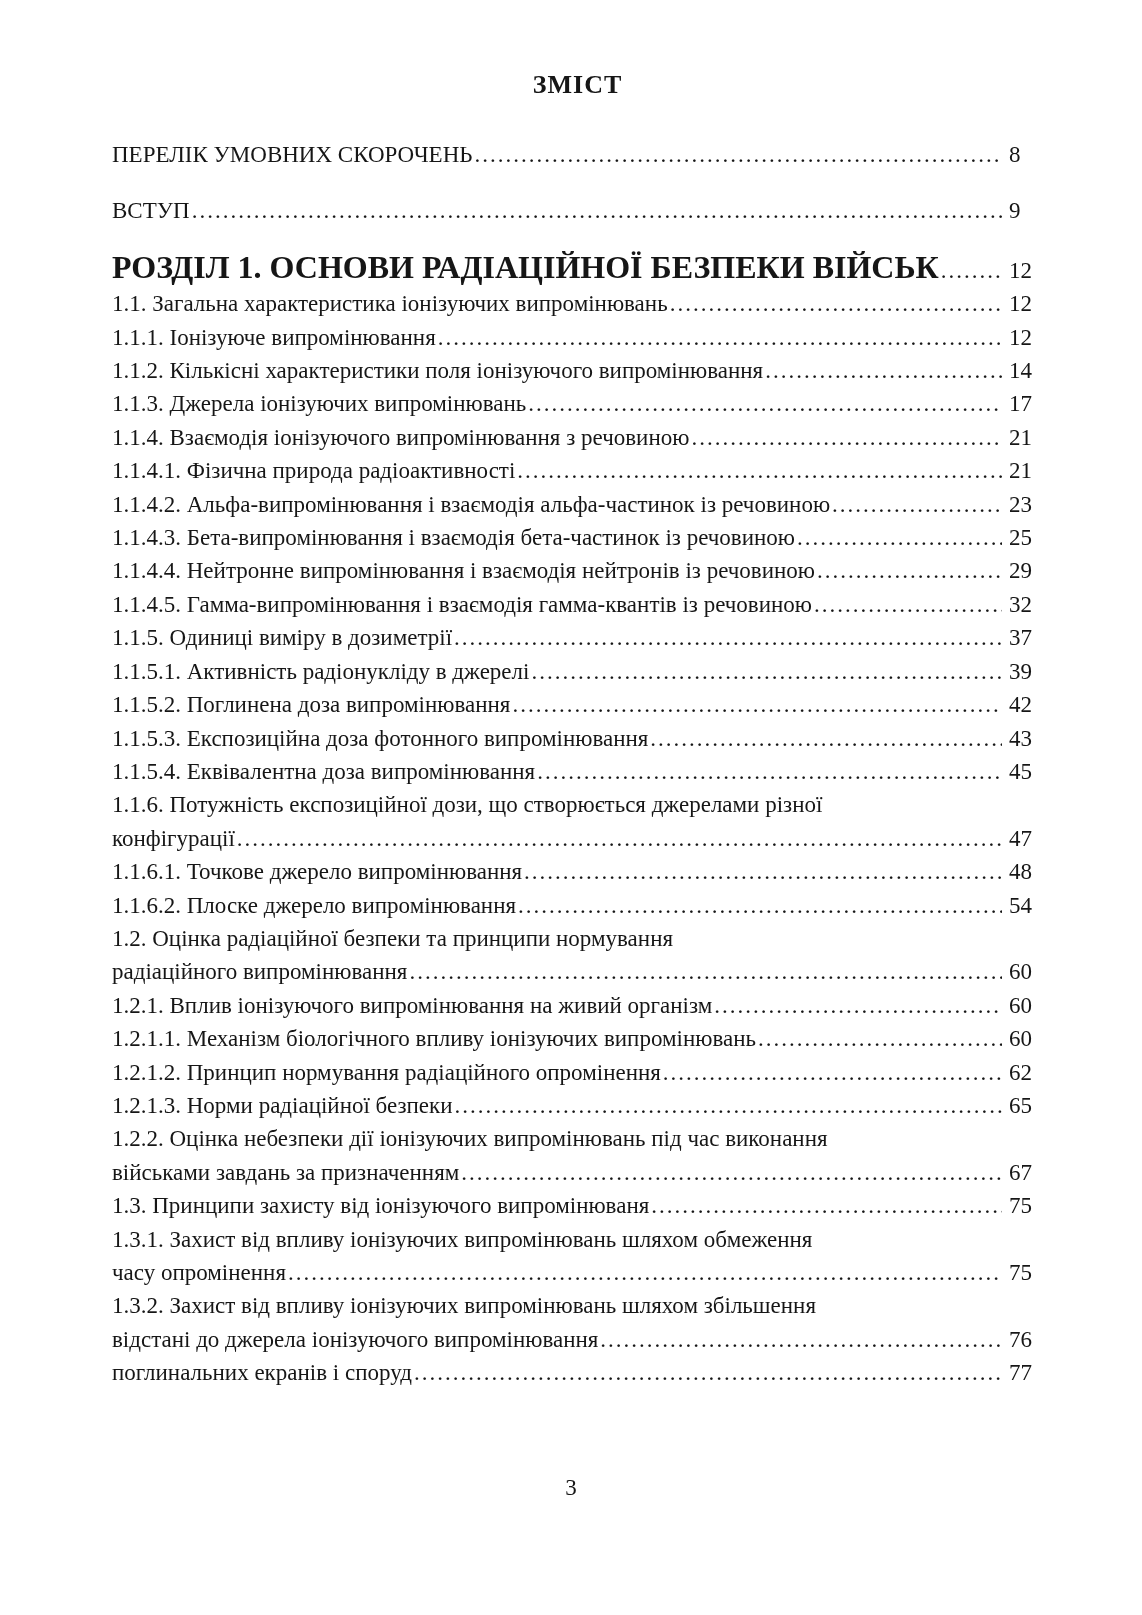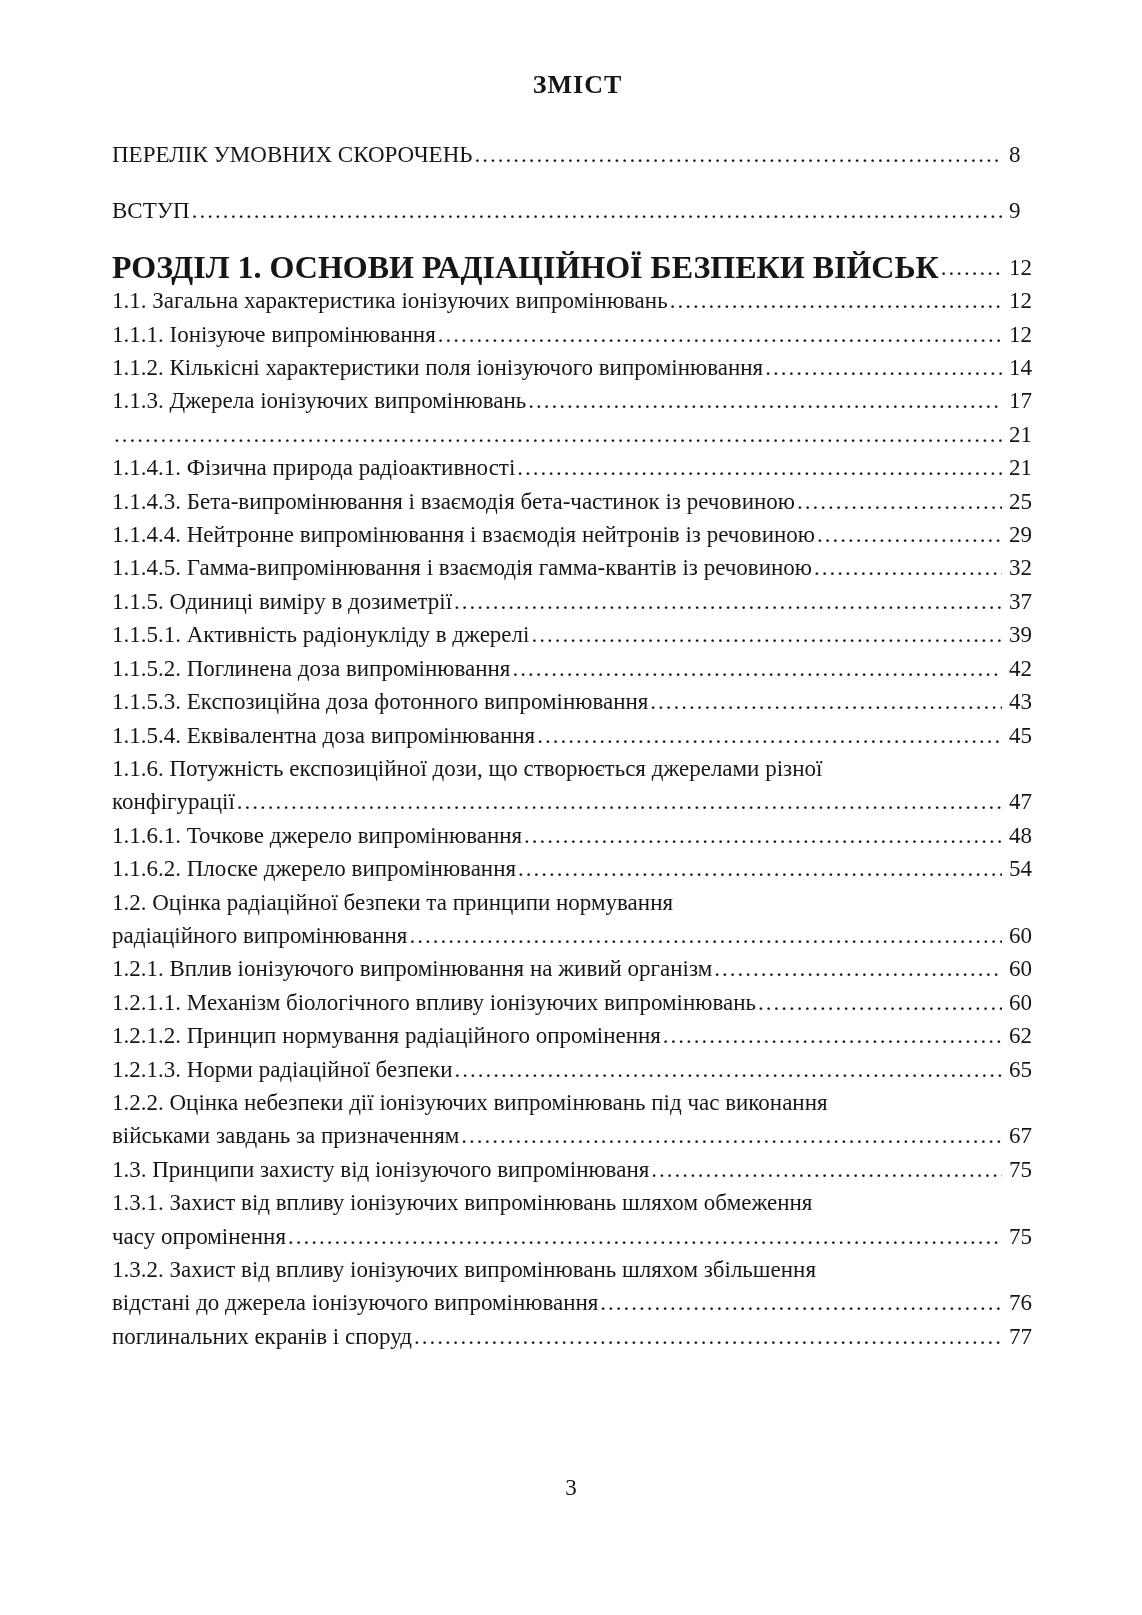--- a/index.html
+++ b/index.html
@@ -35,21 +35,20 @@
     width: 100%;
   }
   .toc-row {
     display: flex;
     align-items: baseline;
     line-height: 33.4px;
     white-space: nowrap;
   }
   .toc-row.gap {
     margin-top: 23px;
-    align-items: center;
   }
   .toc-row.bold .t {
     font-weight: bold;
     font-size: 32px;
   }
   .toc-row .t {
     flex: 0 0 auto;
     white-space: nowrap;
   }
   .toc-row .dots {
@@ -115,27 +114,33 @@
           <span class="t">1.1.2. Кількісні характеристики поля іонізуючого випромінювання</span>
           <span class="dots"></span>
           <span class="pg">14</span>
         </div>
         <div class="toc-row">
           <span class="t">1.1.3. Джерела іонізуючих випромінювань</span>
           <span class="dots"></span>
           <span class="pg">17</span>
         </div>
         <div class="toc-row">
+          <span class="t">1.1.4. Взаємодія іонізуючого випромінювання з речовиною</span>
           <span class="dots"></span>
           <span class="pg">21</span>
         </div>
         <div class="toc-row">
           <span class="t">1.1.4.1. Фізична природа радіоактивності</span>
           <span class="dots"></span>
           <span class="pg">21</span>
+        </div>
+        <div class="toc-row">
+          <span class="t">1.1.4.2. Альфа-випромінювання і взаємодія альфа-частинок із речовиною</span>
+          <span class="dots"></span>
+          <span class="pg">23</span>
         </div>
         <div class="toc-row">
           <span class="t">1.1.4.3. Бета-випромінювання і взаємодія бета-частинок із речовиною</span>
           <span class="dots"></span>
           <span class="pg">25</span>
         </div>
         <div class="toc-row">
           <span class="t">1.1.4.4. Нейтронне випромінювання і взаємодія нейтронів із речовиною</span>
           <span class="dots"></span>
           <span class="pg">29</span>

